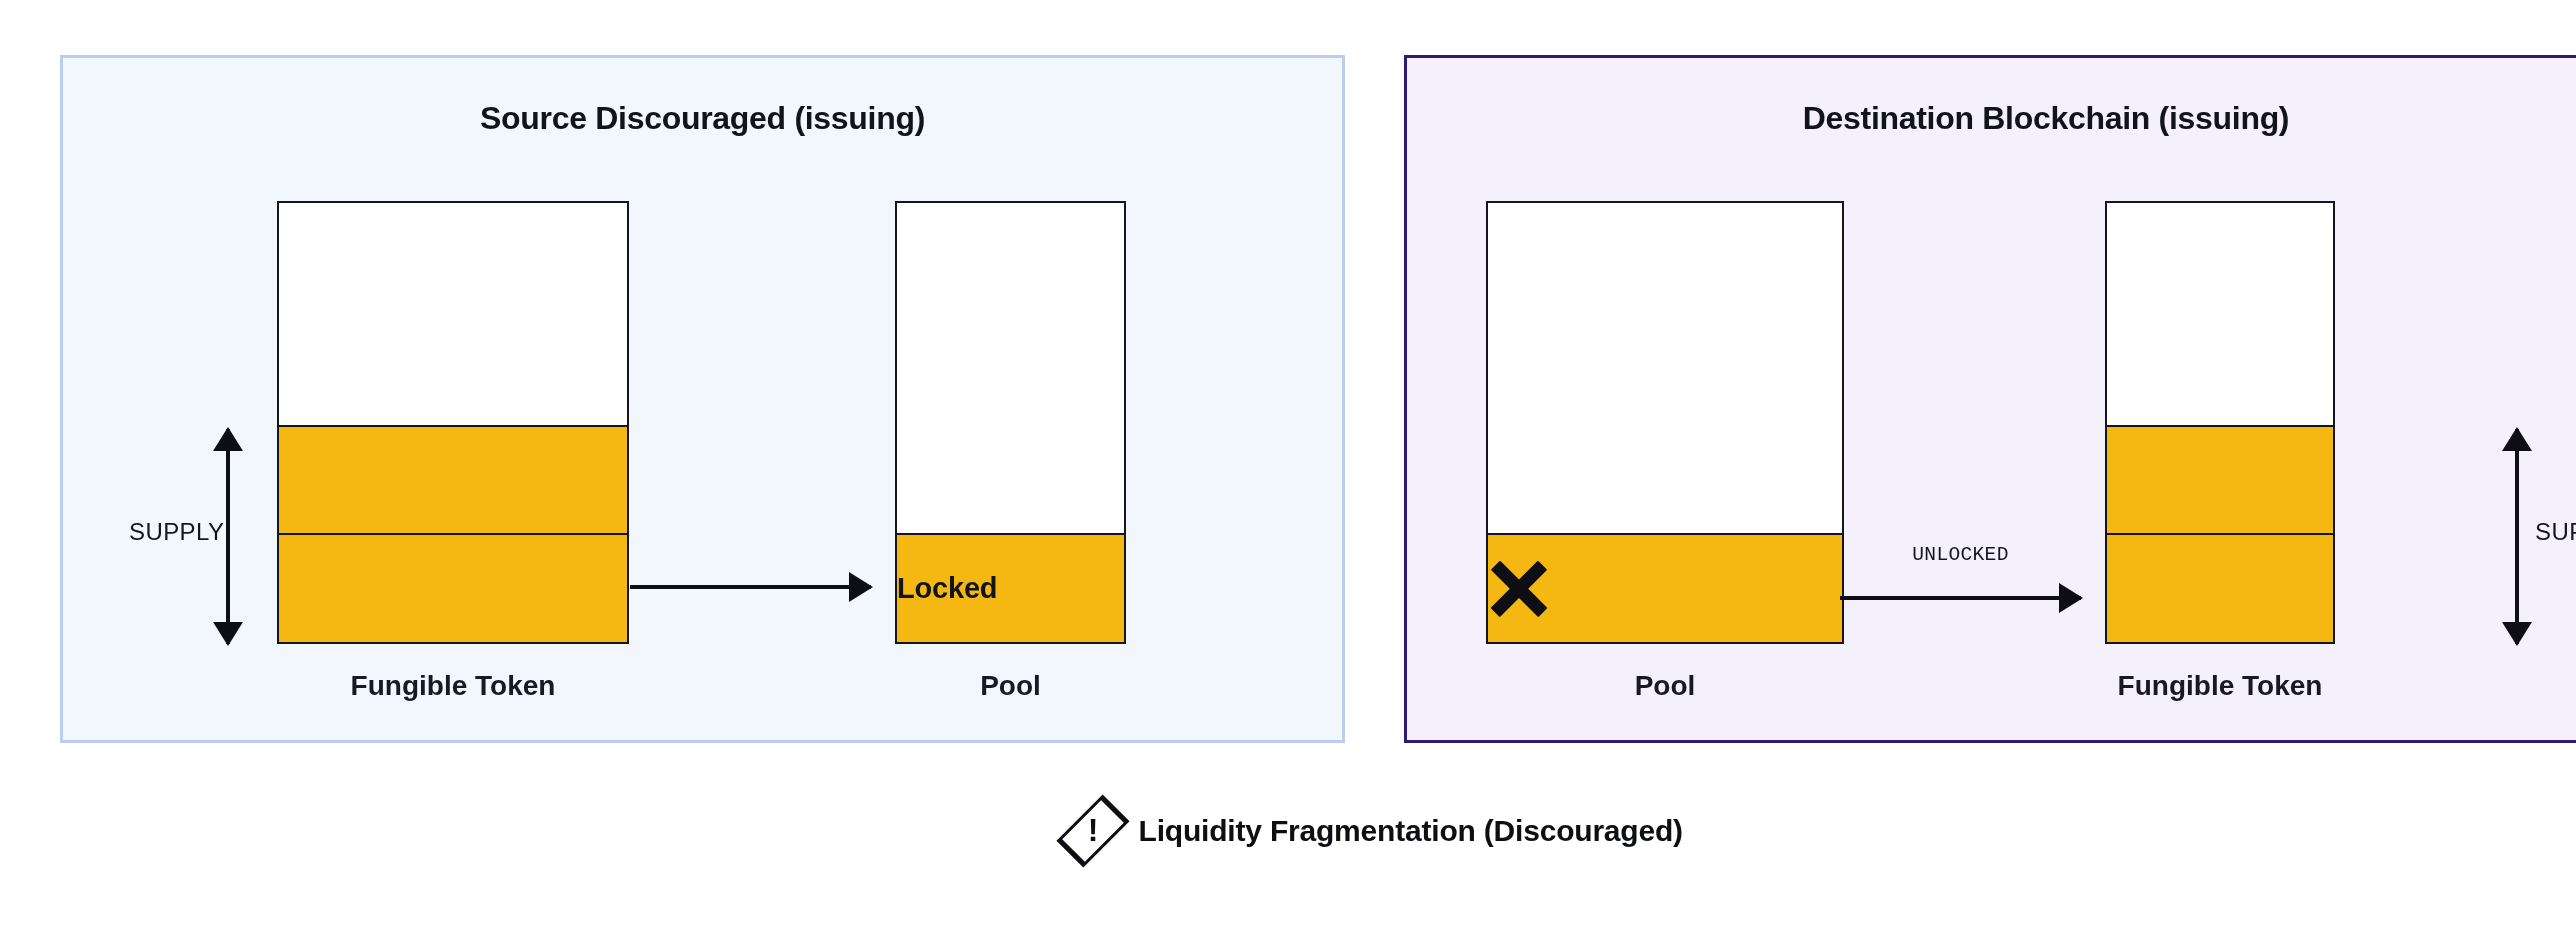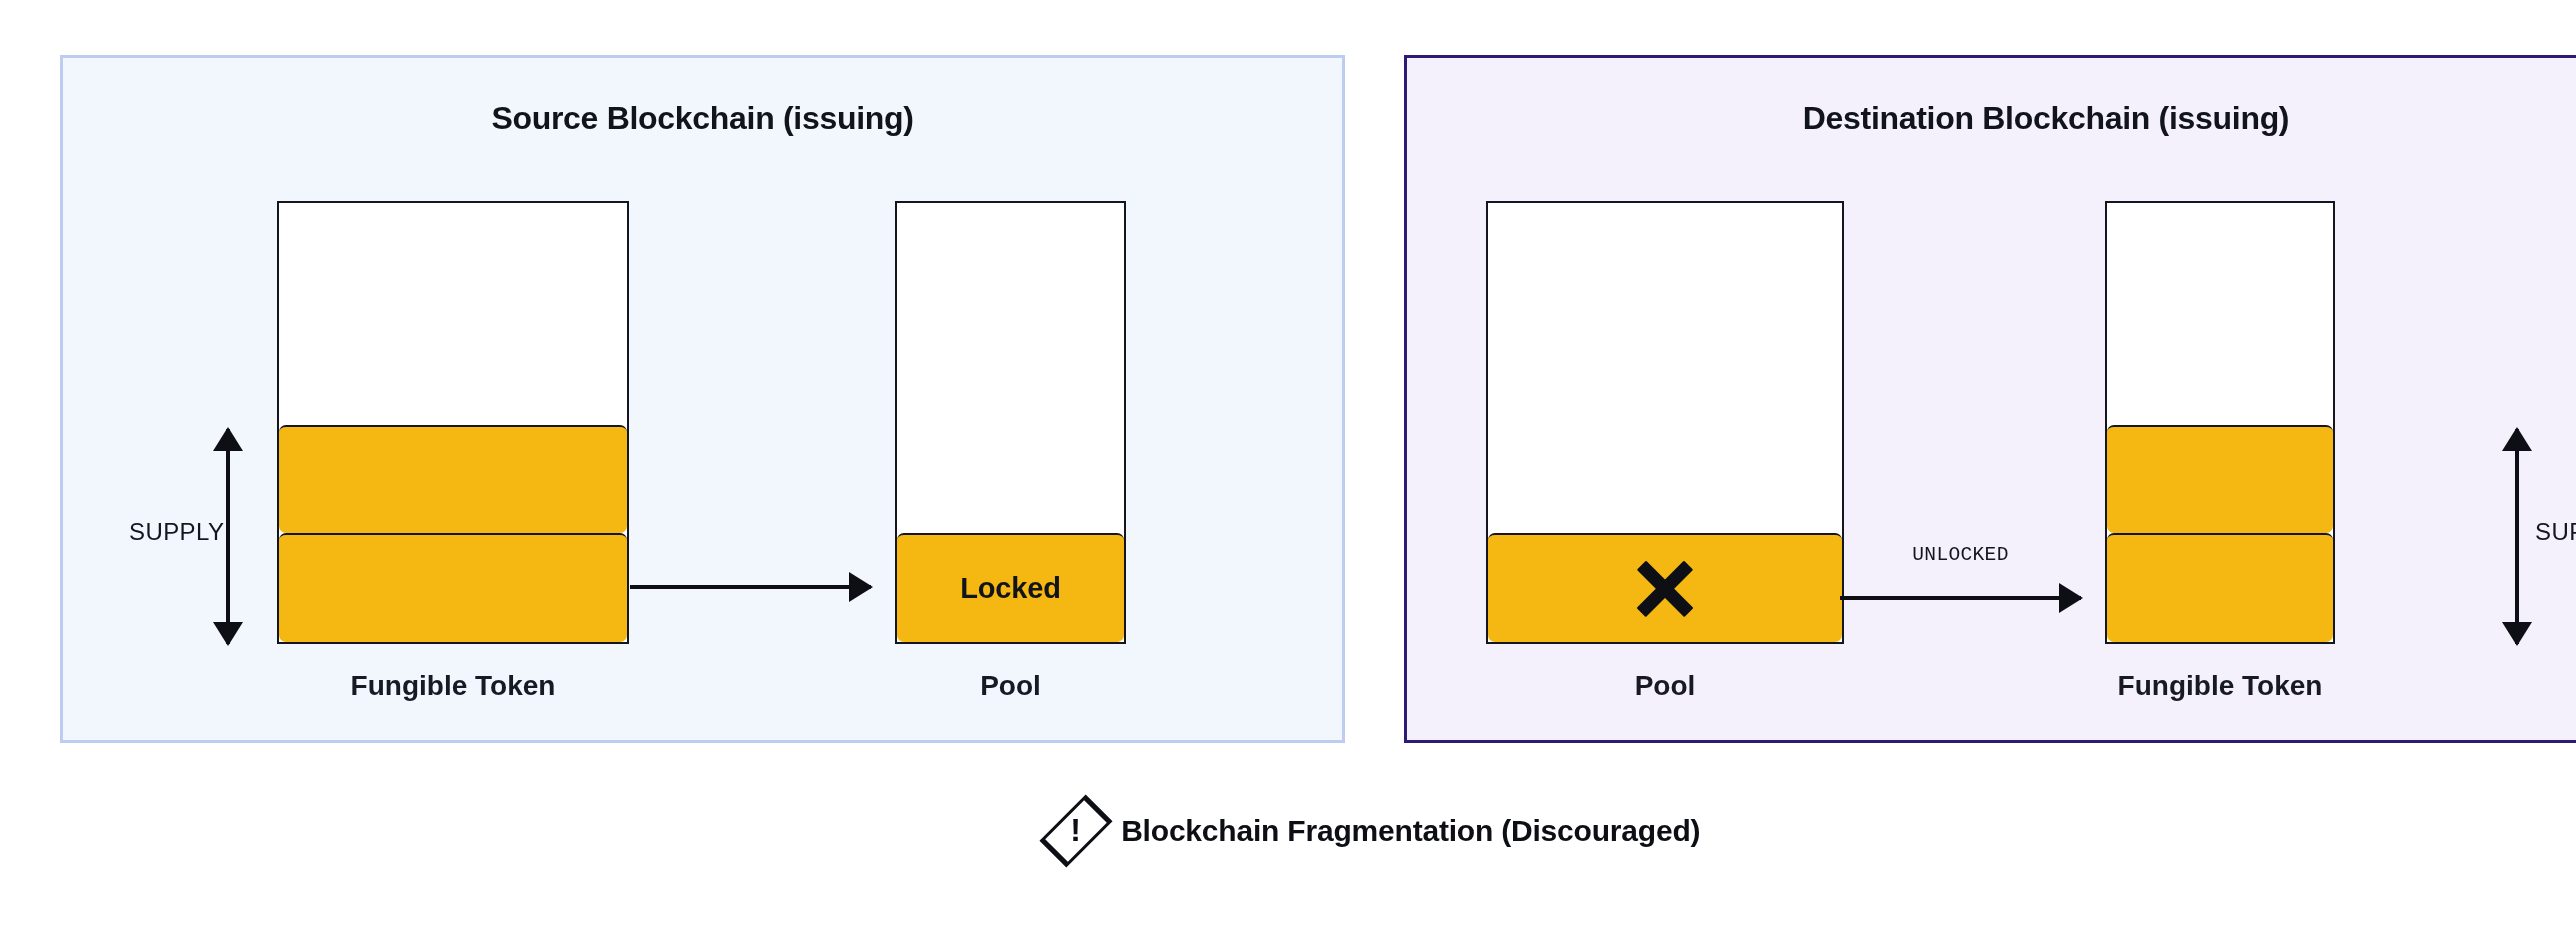--- a/index.html
+++ b/index.html
@@ -26,21 +26,21 @@
     white-space:nowrap;
   }
 
   
   .bar{
     position:absolute;box-sizing:border-box;
     border:2.6px solid #14161f;background:#ffffff;
     display:flex;flex-direction:column;justify-content:flex-end;
   }
   .seg{box-sizing:border-box;width:100%;background:#f5b711;position:relative;
-       display:flex;align-items:center;justify-content:center;border-radius:7px;}
+       display:flex;align-items:center;}
   .seg.top-rule{border-top:2.6px solid #14161f;}
   .seg-label{
     font-size:29px;font-weight:700;color:#12141c;letter-spacing:-0.2px;
     white-space:nowrap;
   }
   .bar-caption{
     position:absolute;left:-103px;right:-103px;
     font-size:28px;font-weight:600;color:#171a24;text-align:center;
     white-space:nowrap;
   }
@@ -100,21 +100,21 @@
     font-size:30px;font-weight:700;color:#0d0f15;letter-spacing:-0.2px;
     white-space:nowrap;
   }
 </style>
 </head>
 <body>
 
 <div class="canvas">
 
   <div class="panel" id="panel-source">
-    <div class="panel-title">Source Blockchain (issuing)</div>
+    <div class="panel-title">Source Discouraged (issuing)</div>
   </div>
 
   <div class="supply-axis" style="left:226px;top:429px;height:215px;"></div>
   <div class="supply-label" style="left:129px;top:518px;">SUPPLY</div>
 
   <div class="bar" style="left:277px;top:201px;width:352px;height:443px;">
     <div class="seg top-rule" style="height:108px;background:#f5b711;"></div>
     <div class="seg top-rule" style="height:109px;background:#f5b711;"></div>
   </div>
   <div class="bar-caption" style="left:277px;width:352px;top:670px;">Fungible Token</div>
@@ -152,17 +152,17 @@
   <div class="bar-caption" style="left:2105px;width:230px;top:670px;">Fungible Token</div>
 
   <div class="supply-axis" style="left:2515px;top:429px;height:215px;"></div>
   <div class="supply-label" style="left:2535px;top:518px;">SUPPLY</div>
 
   <div id="footer-note">
     <span class="warn-icon">
       <span class="diamond"></span>
       <span class="bang">!</span>
     </span>
-    <span id="footer-text">Blockchain Fragmentation (Discouraged)</span>
+    <span id="footer-text">Liquidity Fragmentation (Discouraged)</span>
   </div>
 
 </div>
 
 
 </body></html>

